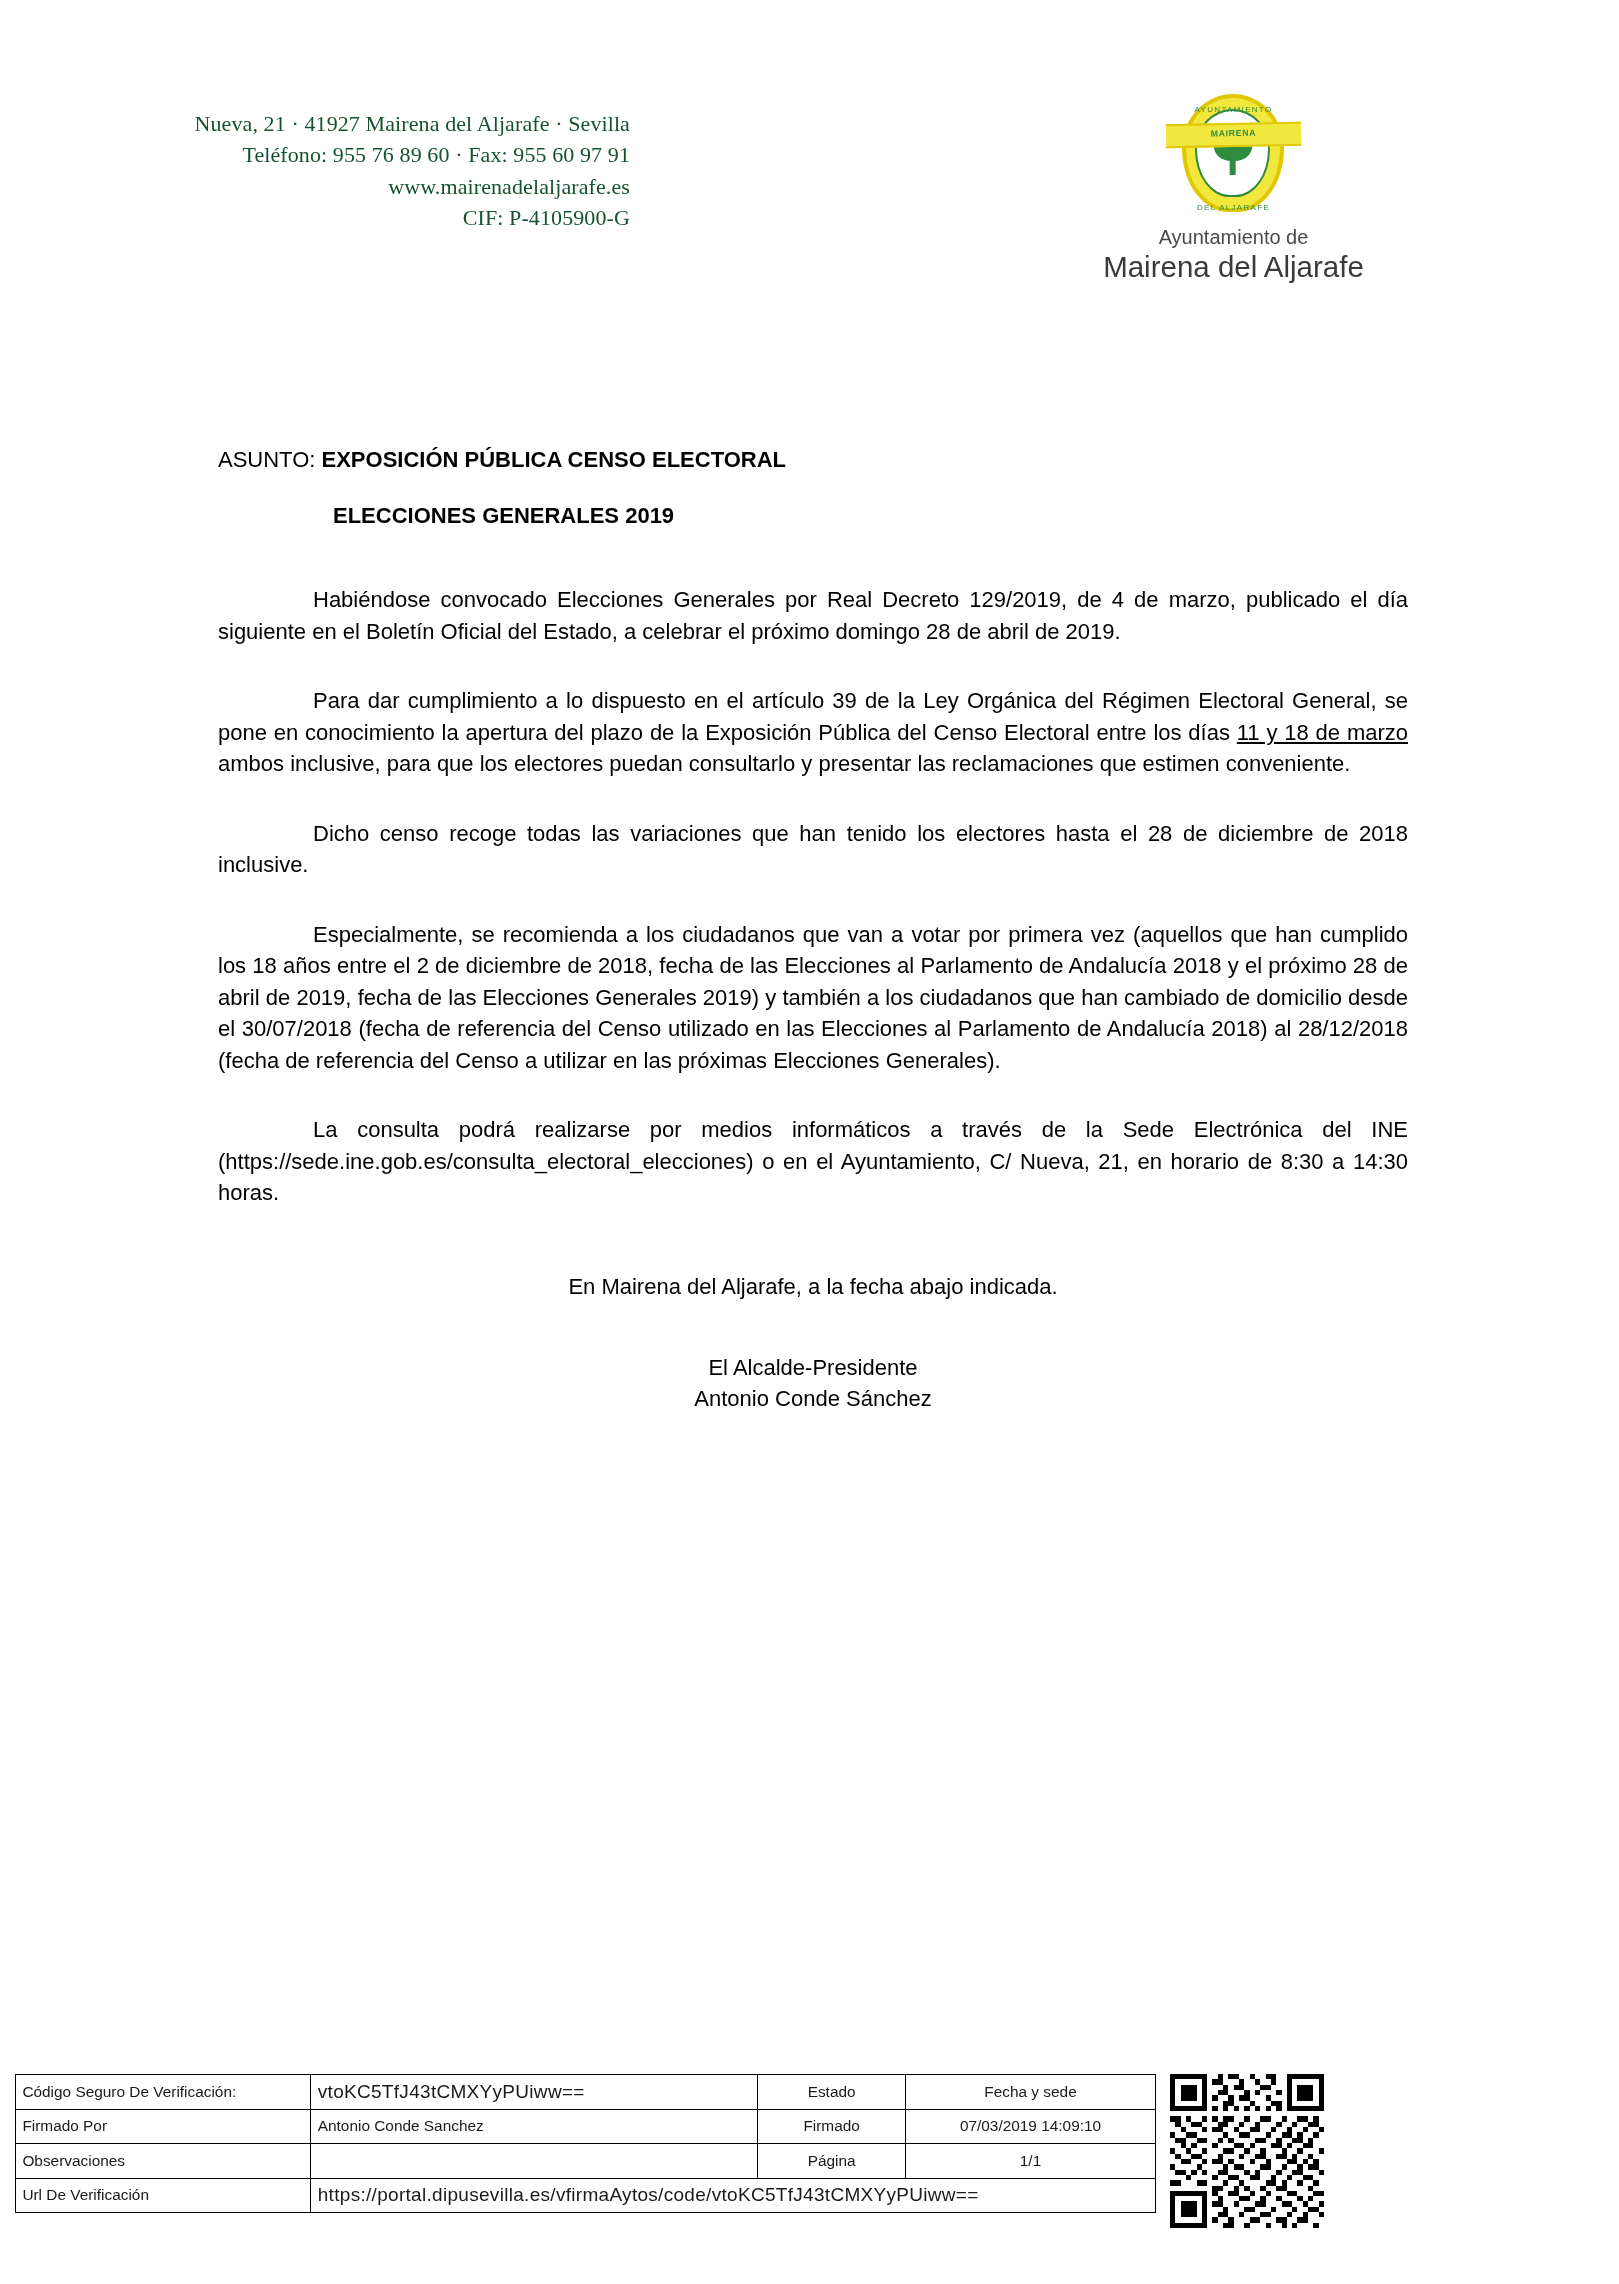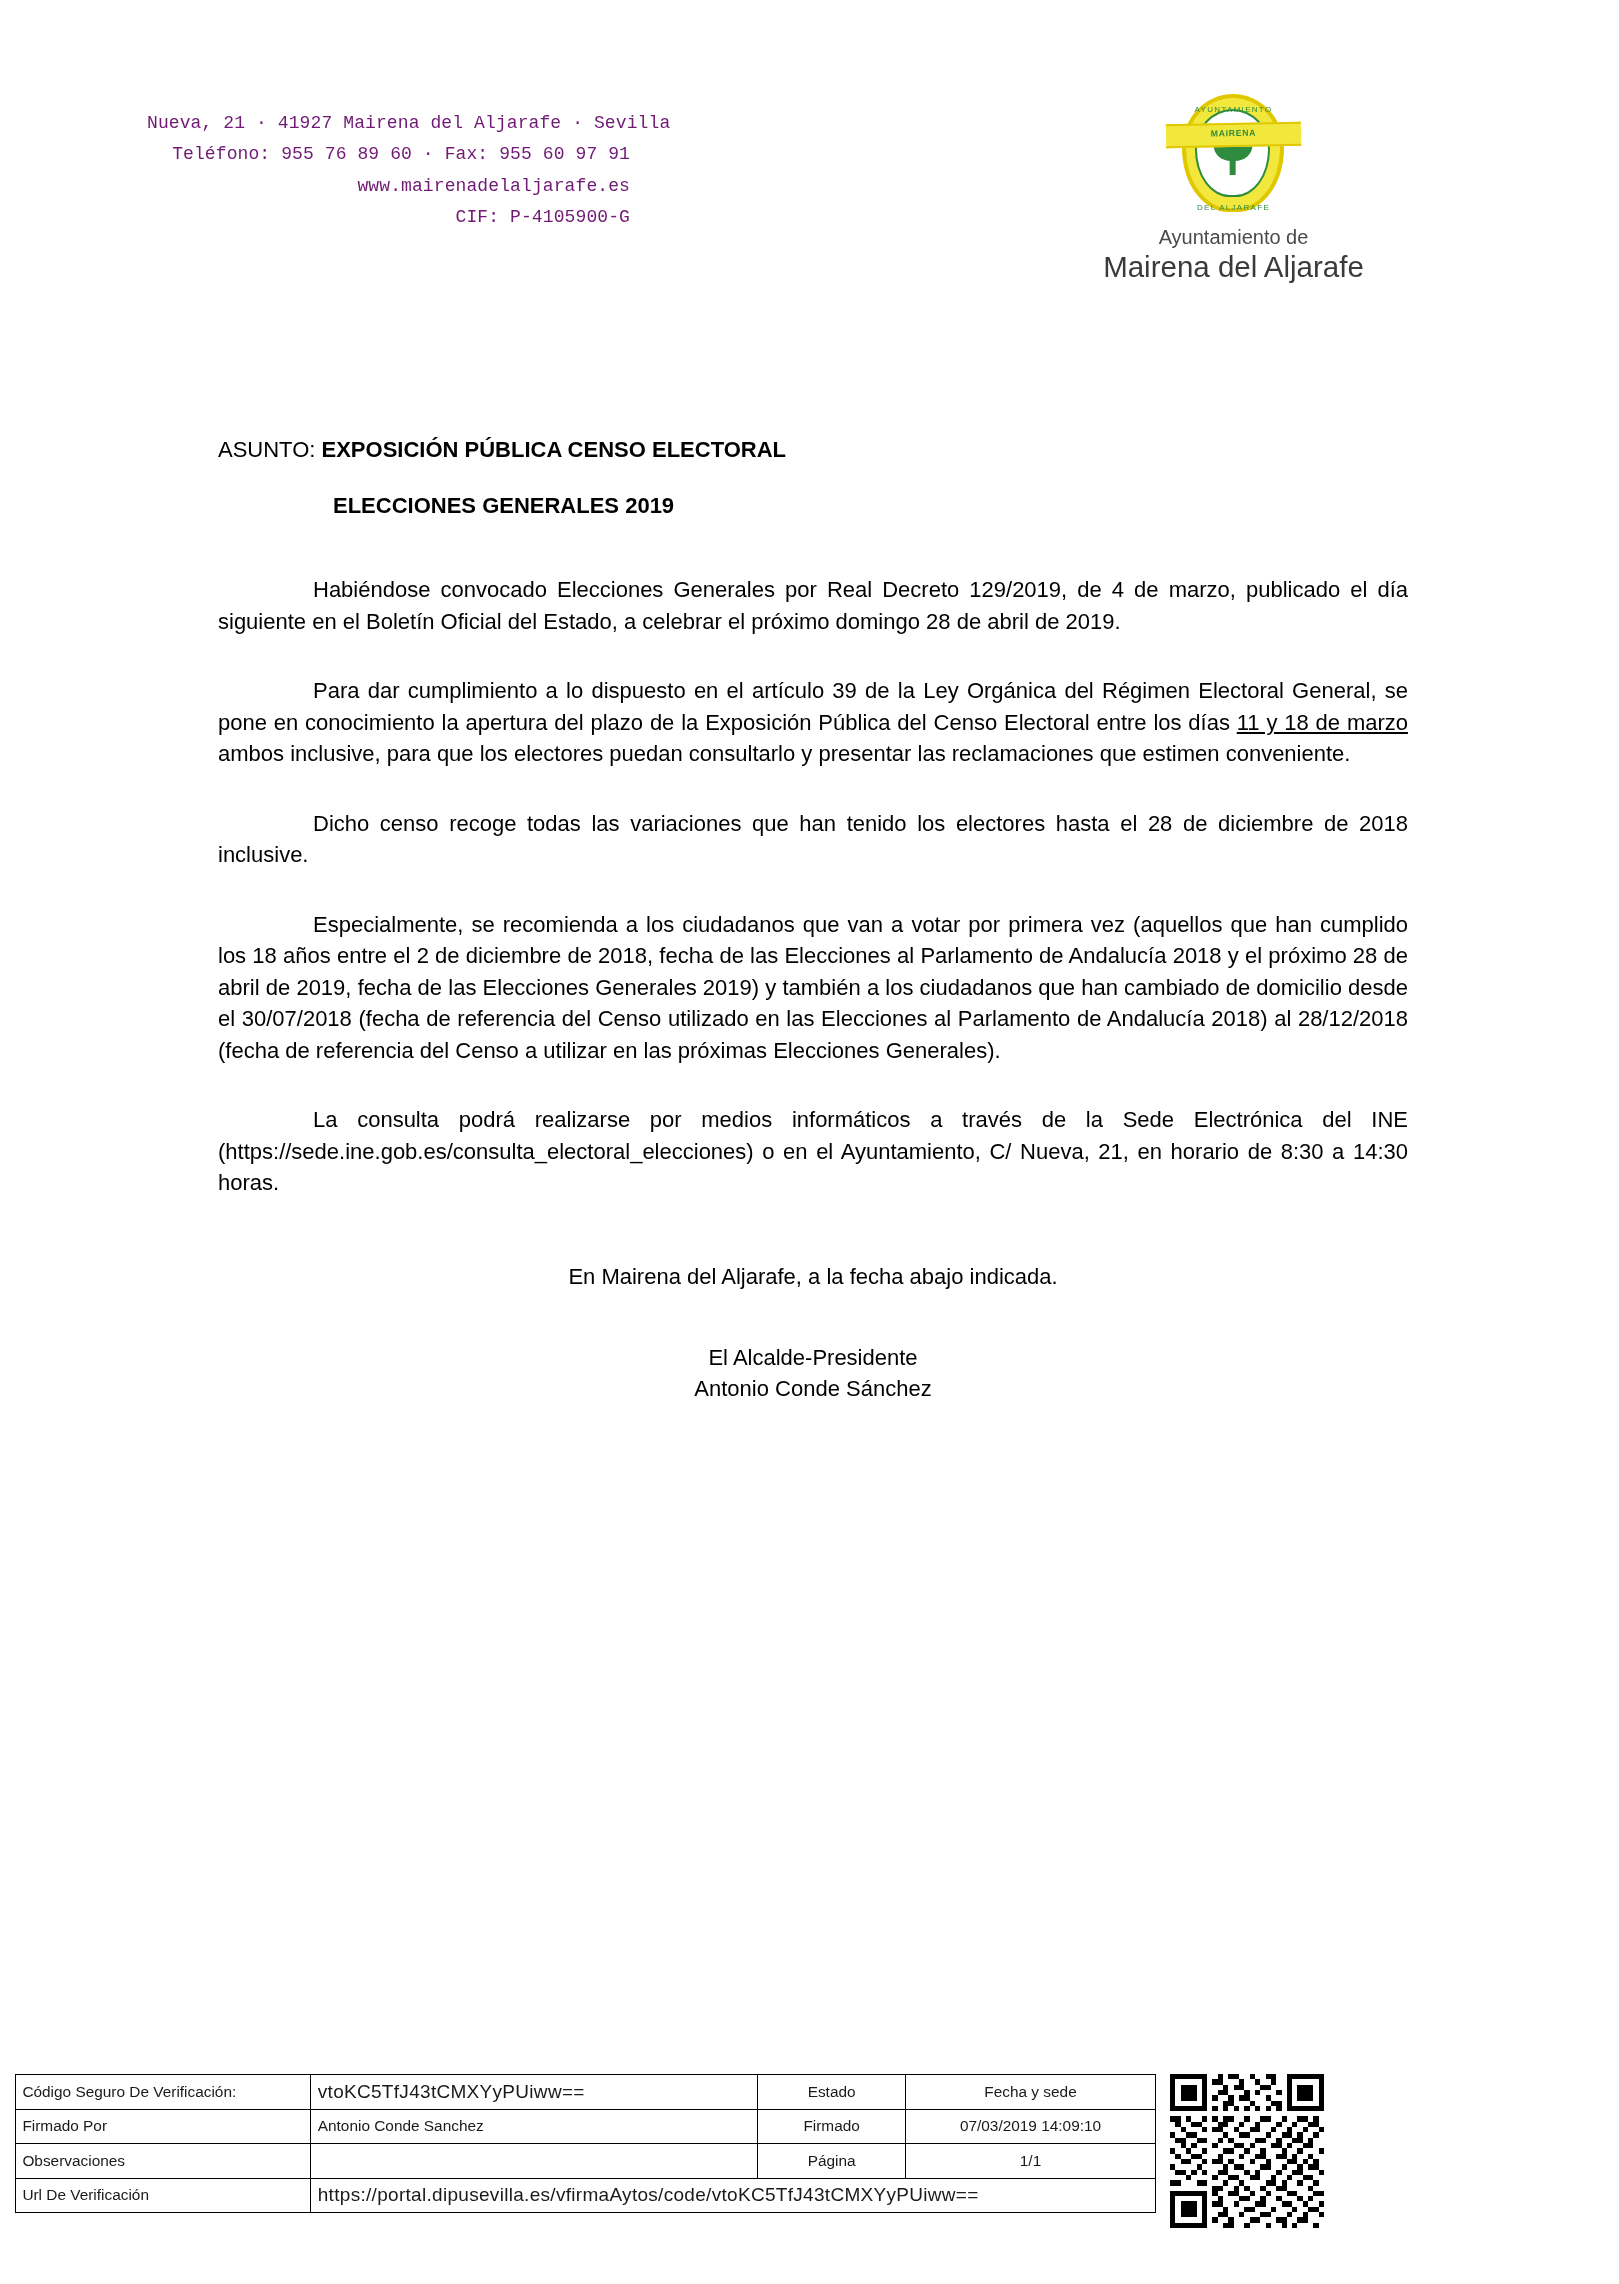--- a/index.html
+++ b/index.html
@@ -23,24 +23,24 @@
     left: 0;
     width: 100%;
     height: 221px;
   }
   .header-address {
     position: absolute;
     left: 147px;
     top: 6.7px;
     width: 483px;
     text-align: right;
-    font-size: 18px;
+    font-size: 22px;
     line-height: 31.5px;
-    color: #701a75;
-    font-family: Liberation Mono, monospace;
+    color: #14532d;
+    font-family: Liberation Serif, serif;
     letter-spacing: 0.1px;
   }
   .header-address div { white-space: nowrap; }
 
   .logo-block {
     position: absolute;
     left: 1059px;
     top: -13.4px;
     width: 349px;
     text-align: center;
@@ -137,21 +137,21 @@
     font-size: 29.5px;
     color: #3a3a3a;
     margin-top: 1.3px;
     font-family: "Liberation Sans", sans-serif;
   }
 
   
   .doc-body {
     position: absolute;
     left: 218px;
-    top: 434px;
+    top: 444px;
     width: 1190px;
     font-size: 22px;
     line-height: 31px;
     color: #000000;
   }
   .subject-line {
     font-size: 22px;
     line-height: 32px;
     margin-bottom: 0;
   }

